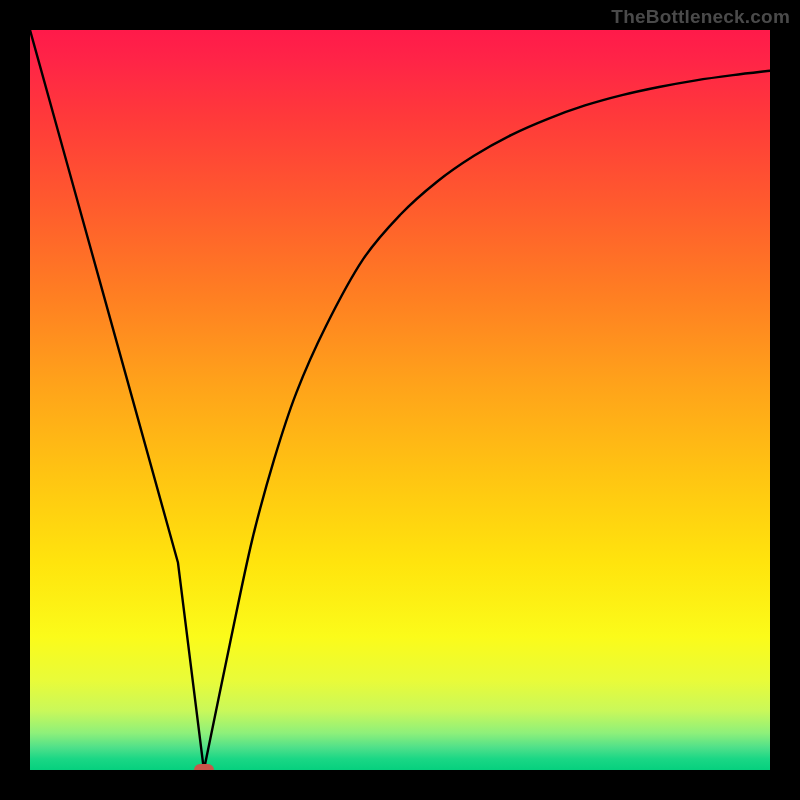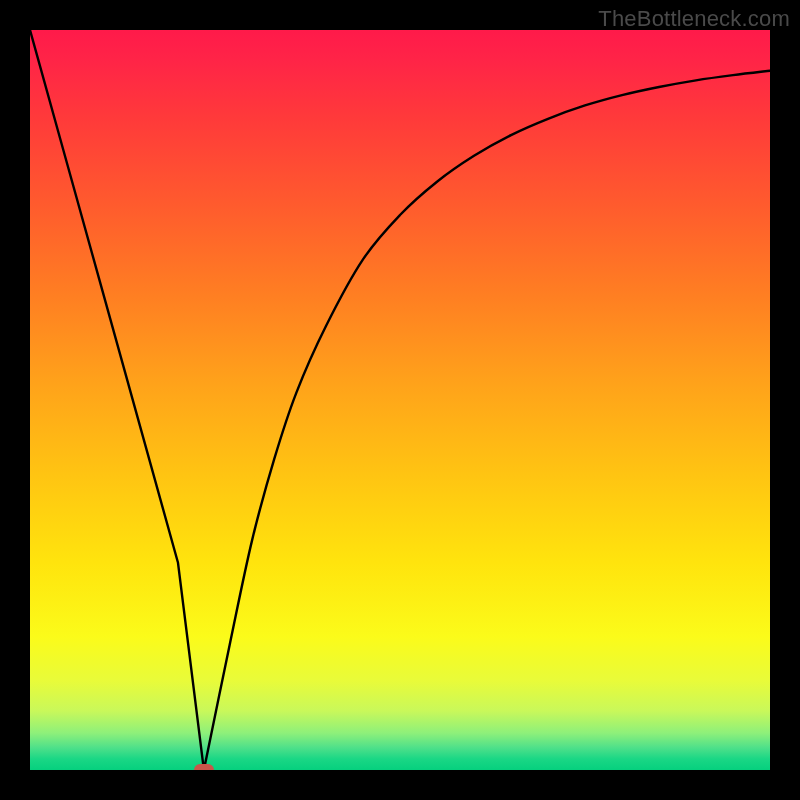--- a/index.html
+++ b/index.html
@@ -44,23 +44,23 @@
       #8ef07a 95%,
       #4ee08a 97%,
       #1ad785 98.5%,
       #06d07e 100%
     );
   }
   .watermark {
     position: absolute;
     top: 6px;
     right: 10px;
-    font-size: 22px;
+    font-size: 19px;
     color: #4a4a4a;
-    font-weight: 400;
+    font-weight: 700;
     letter-spacing: 0.2px;
     user-select: none;
   }
   svg.curve {
     position: absolute;
     inset: 0;
   }
   .marker {
     position: absolute;
     width: 20px;

